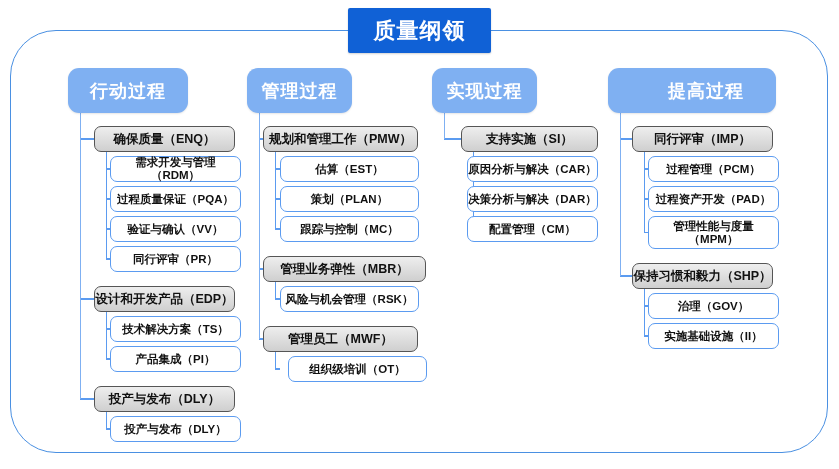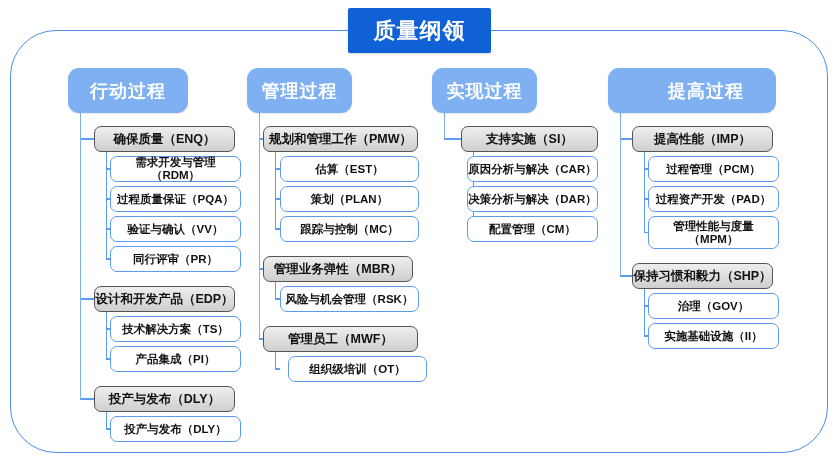--- a/index.html
+++ b/index.html
@@ -123,31 +123,31 @@
       <div class="grp" style="left: 94px; top: 286px; width: 141px;">设计和开发产品（EDP）</div>
       <div class="leaf" style="left: 110px; top: 316px; width: 131px;">技术解决方案（TS）</div>
       <div class="leaf" style="left: 110px; top: 346px; width: 131px;">产品集成（PI）</div>
       <div class="grp" style="left: 94px; top: 386px; width: 141px;">投产与发布（DLY）</div>
       <div class="leaf" style="left: 110px; top: 416px; width: 131px;">投产与发布（DLY）</div>
       <div class="col-head" style="left: 247px; top: 68px; width: 105px;">管理过程</div>
       <div class="grp" style="left: 263px; top: 126px; width: 155px;">规划和管理工作（PMW）</div>
       <div class="leaf" style="left: 280px; top: 156px; width: 139px;">估算（EST）</div>
       <div class="leaf" style="left: 280px; top: 186px; width: 139px;">策划（PLAN）</div>
       <div class="leaf" style="left: 280px; top: 216px; width: 139px;">跟踪与控制（MC）</div>
-      <div class="grp" style="left: 263px; top: 256px; width: 150px;">管理业务弹性（MBR）</div>
+      <div class="grp" style="left: 263px; top: 256px; width: 163px;">管理业务弹性（MBR）</div>
       <div class="leaf" style="left: 280px; top: 286px; width: 139px;">风险与机会管理（RSK）</div>
       <div class="grp" style="left: 263px; top: 326px; width: 155px;">管理员工（MWF）</div>
       <div class="leaf" style="left: 280px; top: 356px; width: 139px; margin-left: 8px;">组织级培训（OT）</div>
       <div class="col-head" style="left: 432px; top: 68px; width: 105px;">实现过程</div>
       <div class="grp" style="left: 461px; top: 126px; width: 137px;">支持实施（SI）</div>
       <div class="leaf" style="left: 467px; top: 156px; width: 131px;">原因分析与解决（CAR）</div>
       <div class="leaf" style="left: 467px; top: 186px; width: 131px;">决策分析与解决（DAR）</div>
       <div class="leaf" style="left: 467px; top: 216px; width: 131px;">配置管理（CM）</div>
       <div class="col-head" style="left: 608px; top: 68px; width: 140px; padding-left: 28px;">提高过程</div>
-      <div class="grp" style="left: 632px; top: 126px; width: 141px;">提高性能（IMP）</div>
+      <div class="grp" style="left: 632px; top: 126px; width: 141px;">同行评审（IMP）</div>
       <div class="leaf" style="left: 648px; top: 156px; width: 131px;">过程管理（PCM）</div>
       <div class="leaf" style="left: 648px; top: 186px; width: 131px;">过程资产开发（PAD）</div>
       <div class="leaf two-line" style="left: 648px; top: 216px; width: 131px;">管理性能与度量<br>（MPM）</div>
       <div class="grp" style="left: 632px; top: 263px; width: 141px;">保持习惯和毅力（SHP）</div>
       <div class="leaf" style="left: 648px; top: 293px; width: 131px;">治理（GOV）</div>
       <div class="leaf" style="left: 648px; top: 323px; width: 131px;">实施基础设施（II）</div>
     </div>
 
 </div>
 

